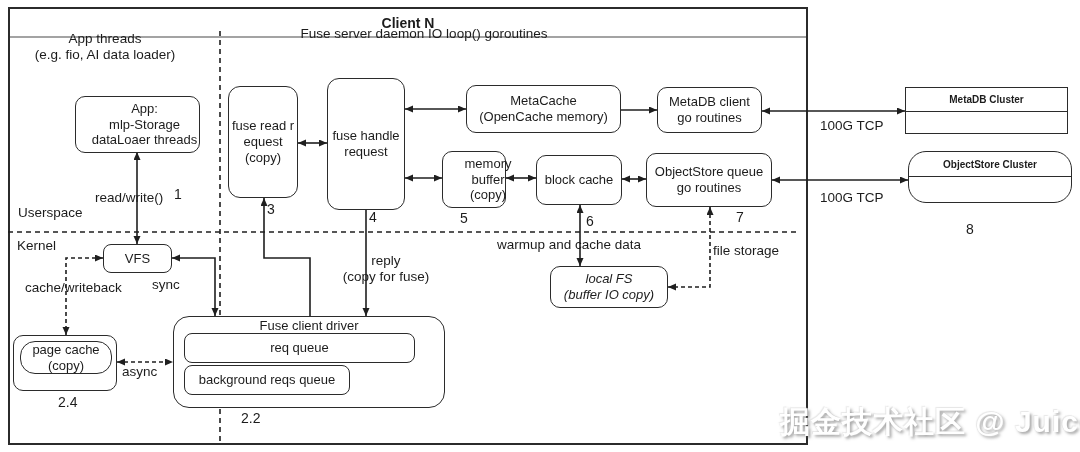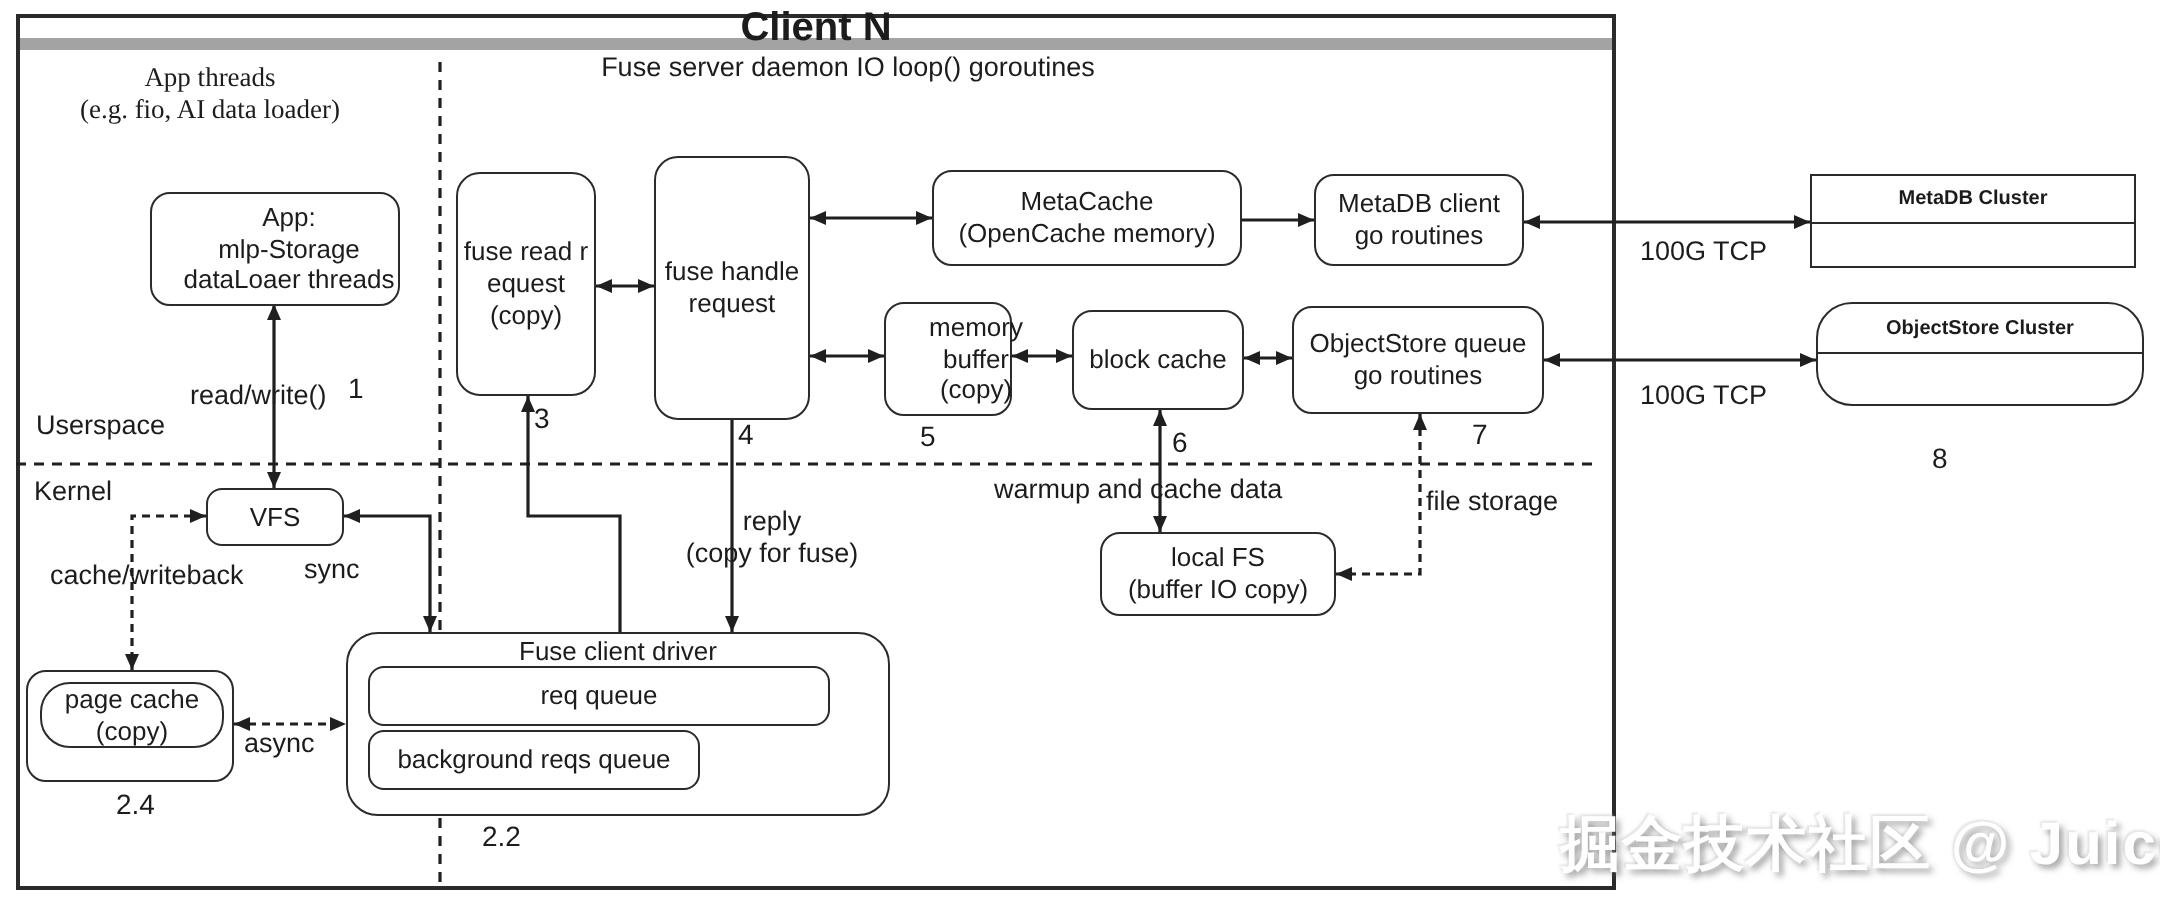--- a/index.html
+++ b/index.html
@@ -15,23 +15,23 @@
   }
   .lbl{
     position:absolute;z-index:3;font-size:13.5px;line-height:1.2;white-space:pre-line;
   }
   .num{position:absolute;z-index:3;font-size:14px;}
   .ctr{text-align:center;}
   .frame{
     position:absolute;box-sizing:border-box;border:2px solid #2b2b2b;background:transparent;z-index:0;
   }
   .frame-header{
-    box-sizing:border-box;border-bottom:6px solid #a3a3a3;height:16px;
+    box-sizing:border-box;border-bottom:2px solid #a3a3a3;height:29px;
     display:flex;align-items:center;justify-content:center;
-    font-weight:bold;font-size:20px;
+    font-weight:bold;font-size:14px;
   }
   .cluster{
     position:absolute;box-sizing:border-box;border:1.5px solid #2b2b2b;background:#fff;z-index:2;
   }
   .cluster-header{
     box-sizing:border-box;border-bottom:1.5px solid #2b2b2b;
     display:flex;align-items:center;justify-content:center;
     font-weight:bold;font-size:10px;
   }
   .watermark{
@@ -73,21 +73,21 @@
       <path d="M710,207 L710,287 L668,287" stroke-dasharray="4 3" marker-start="url(#ah)" marker-end="url(#ah)"></path>
       <path d="M103,258 L66,258 L66,335" stroke-dasharray="4 3" marker-start="url(#ah)" marker-end="url(#ah)"></path>
       <path d="M117,362 L173,362" stroke-dasharray="4 3" marker-start="url(#ah)" marker-end="url(#ah)"></path>
     </g>
   </svg>
 
   <div class="frame" style="left:8px;top:7px;width:800px;height:438px;">
     <div class="frame-header">Client N</div>
   </div>
 
-  <div class="lbl ctr" style="left:25px;top:31px;width:160px;font-family:Liberation Serif, serif;">App threads
+  <div class="lbl ctr" style="left:25px;top:31px;width:160px;">App threads
 (e.g. fio, AI data loader)</div>
   <div class="lbl ctr" style="left:296px;top:26px;width:256px;">Fuse server daemon IO loop() goroutines</div>
   <div class="lbl" style="left:18px;top:205px;">Userspace</div>
   <div class="lbl" style="left:17px;top:238px;">Kernel</div>
 
   <div class="box" style="left:75px;top:96px;width:125px;height:57px;border-radius:10px;padding-left:14px;">App:
 mlp-Storage
 dataLoaer threads</div>
   <div class="box" style="left:228px;top:86px;width:70px;height:112px;border-radius:12px;">fuse read r
 equest
@@ -97,21 +97,21 @@
   <div class="box" style="left:466px;top:85px;width:155px;height:48px;border-radius:10px;">MetaCache
 (OpenCache memory)</div>
   <div class="box" style="left:657px;top:87px;width:105px;height:46px;border-radius:10px;">MetaDB client
 go routines</div>
   <div class="box" style="left:442px;top:151px;width:64px;height:57px;border-radius:10px;padding-left:28px;">memory
 buffer
 (copy)</div>
   <div class="box" style="left:536px;top:155px;width:86px;height:50px;border-radius:10px;">block cache</div>
   <div class="box" style="left:646px;top:153px;width:126px;height:54px;border-radius:10px;">ObjectStore queue
 go routines</div>
-  <div class="box" style="left:550px;top:266px;width:118px;height:42px;border-radius:10px;">local FS
+  <div class="box" style="left:550px;top:266px;width:118px;height:42px;border-radius:10px;font-style:italic;">local FS
 (buffer IO copy)</div>
   <div class="box" style="left:103px;top:244px;width:69px;height:29px;border-radius:8px;">VFS</div>
 
   <div class="box" style="left:13px;top:335px;width:104px;height:56px;border-radius:10px;"></div>
   <div class="box" style="left:20px;top:341px;width:92px;height:33px;border-radius:15px;">page cache
 (copy)</div>
 
   <div class="box" style="left:173px;top:316px;width:272px;height:92px;border-radius:16px;align-items:flex-start;">
     <span style="margin-top:1px;">Fuse client driver</span>
   </div>

